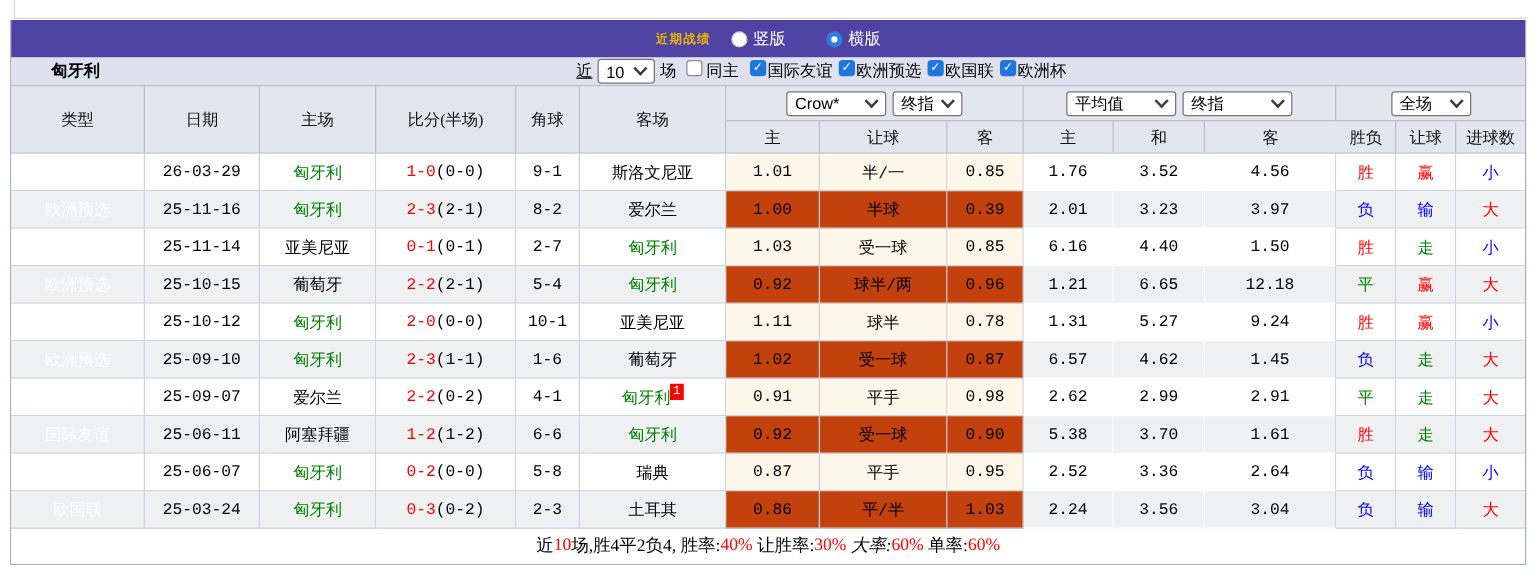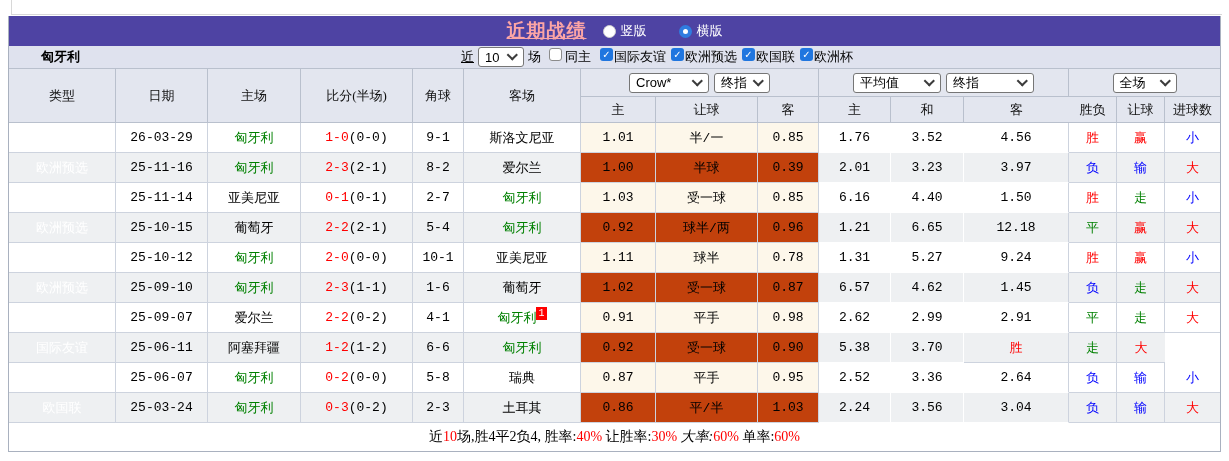--- a/index.html
+++ b/index.html
@@ -12,21 +12,21 @@
 
   
   .top-strip{height:15px;position:relative;background:#fff;}
   .top-strip::after{content:"";position:absolute;left:11px;right:7px;bottom:0;border-bottom:1px solid #d8d8d8;}
   .top-strip::before{content:"";position:absolute;left:11px;top:0;bottom:0;border-left:1px solid #d8d8d8;}
 
   .panel{margin:1px 8px 0 8px;width:1213px;box-sizing:border-box;border:1px solid #a9b1bf;border-top:none;background:#fff;}
 
   
   .title-bar{height:30px;background:#4e43a3;display:flex;align-items:center;justify-content:center;gap:16px;}
-  .title{color:#fca5a5;font-weight:bold;font-size:19px;letter-spacing:1px;text-decoration:underline;}
+  .title{color:#eab308;font-weight:bold;font-size:10px;letter-spacing:1px;}
   .radio{display:inline-flex;align-items:center;gap:5px;color:#fff;font-size:13px;cursor:pointer;}
   .radio .dot{width:13px;height:13px;border-radius:50%;background:#fff;border:1px solid #cfcfcf;box-sizing:border-box;}
   .radio.checked .dot{border:4px solid #2f7ce0;}
 
   
   .filter-bar{height:22px;background:#dfe2ee;position:relative;display:flex;align-items:center;border-bottom:1px solid #b9c0cd;font-size:13px;}
   .team{margin-left:32px;font-weight:bold;color:#000;}
   .filter-cluster{position:absolute;left:452px;top:0;height:100%;display:flex;align-items:center;gap:4px;}
   .near{text-decoration:underline;}
   .select{display:inline-flex;align-items:center;justify-content:space-between;background:#fff;border:1px solid #767676;border-radius:3px;height:20px;padding:0 6px;font-family:"Liberation Sans","DejaVu Sans",sans-serif;font-size:13px;gap:8px;cursor:pointer;box-sizing:border-box;color:#000;}
@@ -360,20 +360,21 @@
           </div>
     <div class="cell c-corners">6-6</div>
     <div class="cell c-away">
             <span class="green">匈牙利</span>
           </div>
     <div class="cell c-oh">0.92</div>
     <div class="cell c-ohcp">受一球</div>
     <div class="cell c-oa">0.90</div>
     <div class="cell c-ah">5.38</div>
     <div class="cell c-ad">3.70</div>
+    <div class="cell c-aa">1.61</div>
     <div class="cell c-ro red">胜</div>
     <div class="cell c-rh green">走</div>
     <div class="cell c-rg red">大</div>
   </div>
 
   <div class="trow cols odd">
     <div class="cell c-type friendly">国际友谊</div>
     <div class="cell c-date">25-06-07</div>
     <div class="cell c-home green">匈牙利</div>
     <div class="cell c-score">

